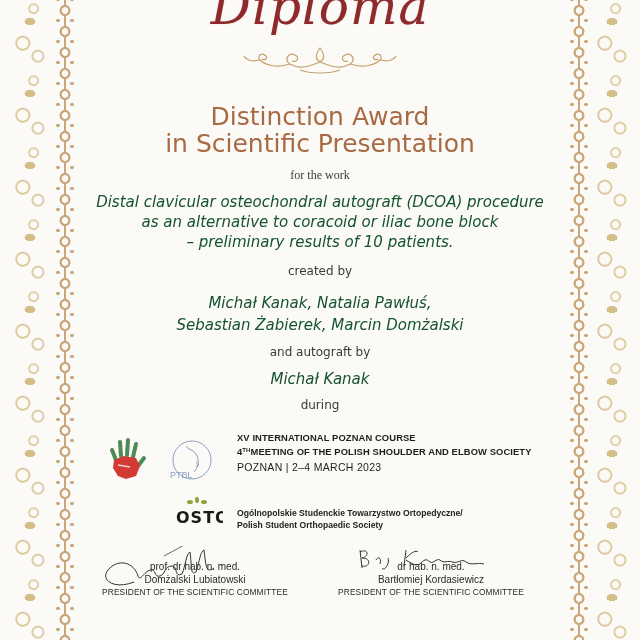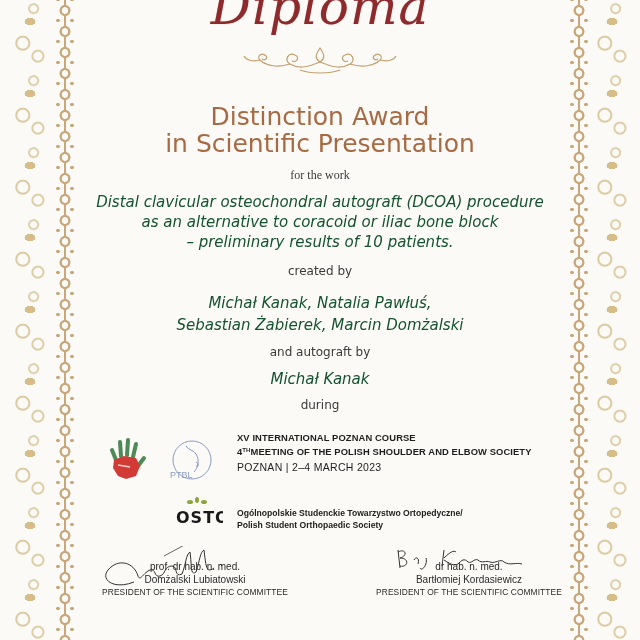--- a/index.html
+++ b/index.html
@@ -89,21 +89,21 @@
     .event .dates { font-size: 10.5px; margin-top: 3px; letter-spacing: 0.3px; }
     .society {
       position: absolute; left: 237px; top: 484px; width: 320px;
       font-family: "Liberation Sans", sans-serif; font-weight: bold;
       font-size: 8.6px; line-height: 12px; color: #222; margin-top: 23px;
     }
 
     
     .sig { position: absolute; text-align: center; color: #2a2a2a; font-family: "Liberation Sans", sans-serif; }
     .sig-left { left: 90px; width: 210px; top: 560px; }
-    .sig-right { left: 364px; width: 210px; top: 560px; }
+    .sig-right { left: 326px; width: 210px; top: 560px; }
     .sig .scrawl { position: absolute; }
     .sig .deg { font-size: 10px; line-height: 13px; }
     .sig .name { font-size: 10px; line-height: 13px; }
     .sig .role { font-size: 8.4px; line-height: 13px; letter-spacing: 0.1px; white-space: nowrap; }
   </style>
 </head>
 <body>
 
 <div class="page">
 

